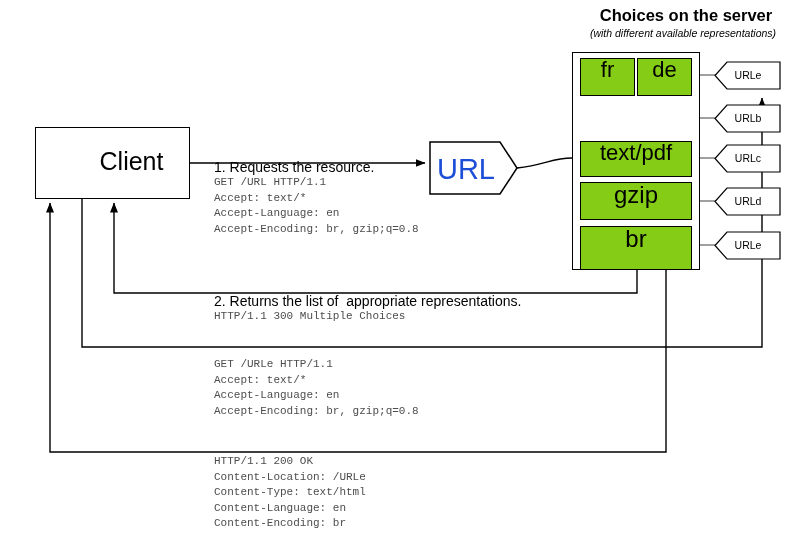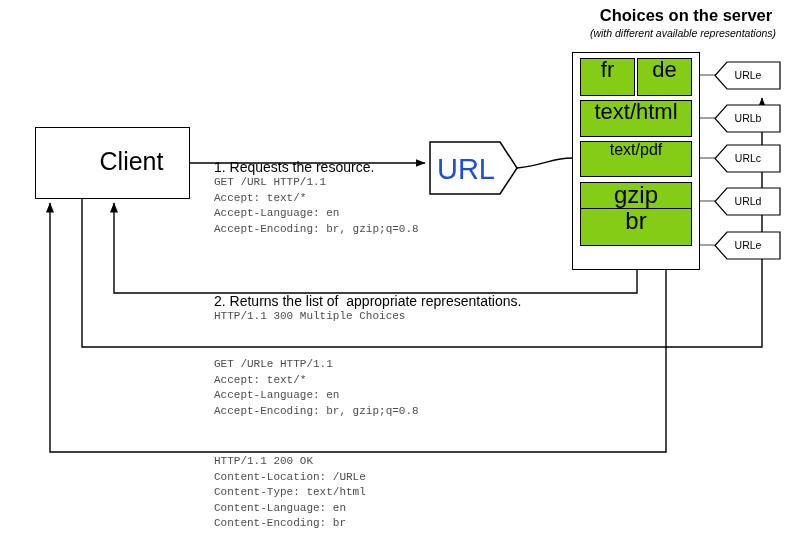--- a/index.html
+++ b/index.html
@@ -83,30 +83,27 @@
   <div id="url-label">URL</div>
 
   <div id="res-outer"></div>
 
   <div class="rep" style="left:580px;top:58px;width:55px;height:38px;font-size:22px;">
     <span>fr</span>
   </div>
   <div class="rep" style="left:637px;top:58px;width:55px;height:38px;font-size:22px;">
     <span>de</span>
   </div>
-  <div class="rep" style="left:580px;top:100px;width:112px;height:37px;font-size:22px;">
-    <span>text/html</span>
-  </div>
-  <div class="rep" style="left:580px;top:141px;width:112px;height:36px;font-size:16px;">
+  <div class="rep" style="left:580px;top:141px;width:112px;height:36px;font-size:22px;">
     <span>text/pdf</span>
   </div>
   <div class="rep" style="left:580px;top:182px;width:112px;height:38px;font-size:24px;">
     <span>gzip</span>
   </div>
-  <div class="rep" style="left:580px;top:208px;width:112px;height:38px;font-size:24px;">
+  <div class="rep" style="left:580px;top:226px;width:112px;height:44px;font-size:24px;">
     <span>br</span>
   </div>
 
   <div class="urlpill" style="left:715px;top:62px;">
     <div class="txt">URLe</div>
   </div>
   <div class="urlpill" style="left:715px;top:105px;">
     <div class="txt">URLb</div>
   </div>
   <div class="urlpill" style="left:715px;top:145px;">

